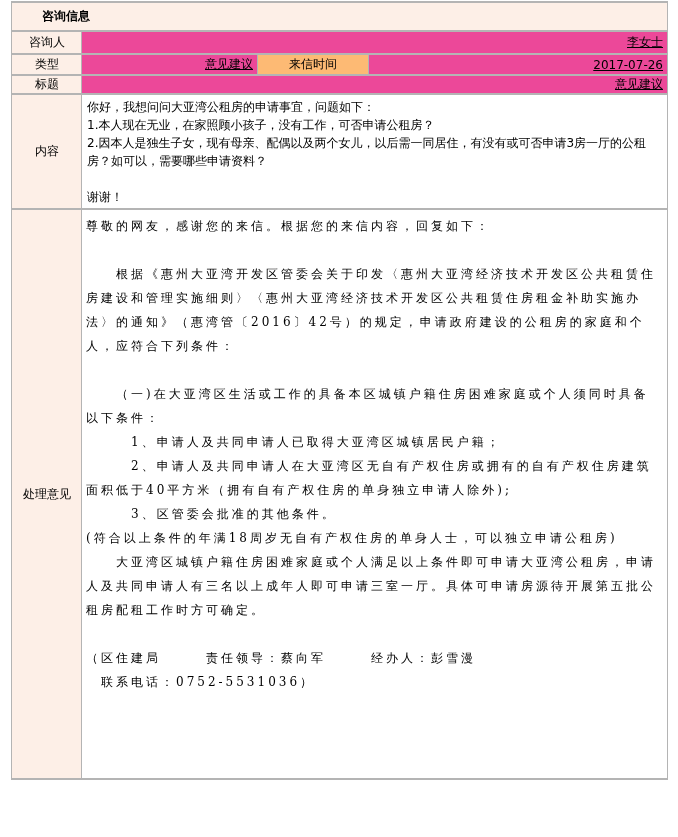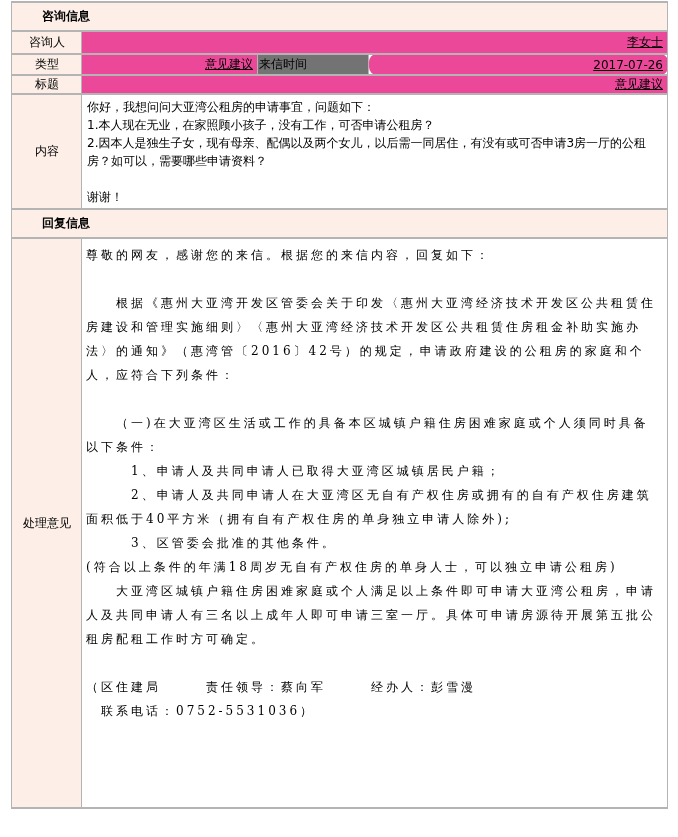--- a/index.html
+++ b/index.html
@@ -33,31 +33,32 @@
     padding:0 0 0 30px;
     height:27px;
   }
   td.lbl {
     background:#fdefe7;
     text-align:center;
     padding:0 4px 0 5px;
     vertical-align:middle;
   }
   td.lblc {
-    background:#737373;
+    background:#fdba74;
+    text-align:center;
     vertical-align:middle;
   }
   td.val {
     background:#ec4899;
     text-align:right;
     padding:0 4px 0 5px;
     vertical-align:middle;
     text-decoration:underline;
   }
-  td.val-date { padding-left:18px;border-radius:8px; }
+  td.val-date { padding-left:18px; }
   td.multiline {
     background:#ffffff;
     vertical-align:top;
     padding:3px 4px 2px 5px;
     line-height:18px;
     white-space:pre-wrap;
     word-break:break-all;
   }
   td.opinion {
     background:#ffffff;
@@ -114,23 +115,20 @@
 
     <tr style="height:100px">
       <td class="lbl">内容</td>
       <td class="multiline" colspan="3">你好，我想问问大亚湾公租房的申请事宜，问题如下：
 1.本人现在无业，在家照顾小孩子，没有工作，可否申请公租房？
 2.因本人是独生子女，现有母亲、配偶以及两个女儿，以后需一同居住，有没有或可否申请3房一厅的公租房？如可以，需要哪些申请资料？
 
 谢谢！</td>
     </tr>
 
-    <tr style="height:27px">
-      <td class="section" colspan="4">回复信息</td>
-    </tr>
 
 
     <tr style="height:570px">
       <td class="lbl">处理意见</td>
       <td class="opinion" colspan="3">尊敬的网友，感谢您的来信。根据您的来信内容，回复如下：
 
 　　根据《惠州大亚湾开发区管委会关于印发〈惠州大亚湾经济技术开发区公共租赁住房建设和管理实施细则〉〈惠州大亚湾经济技术开发区公共租赁住房租金补助实施办法〉的通知》（惠湾管〔2016〕42号）的规定，申请政府建设的公租房的家庭和个人，应符合下列条件：
 
 　　（一)在大亚湾区生活或工作的具备本区城镇户籍住房困难家庭或个人须同时具备以下条件：
 　　　1、申请人及共同申请人已取得大亚湾区城镇居民户籍；

